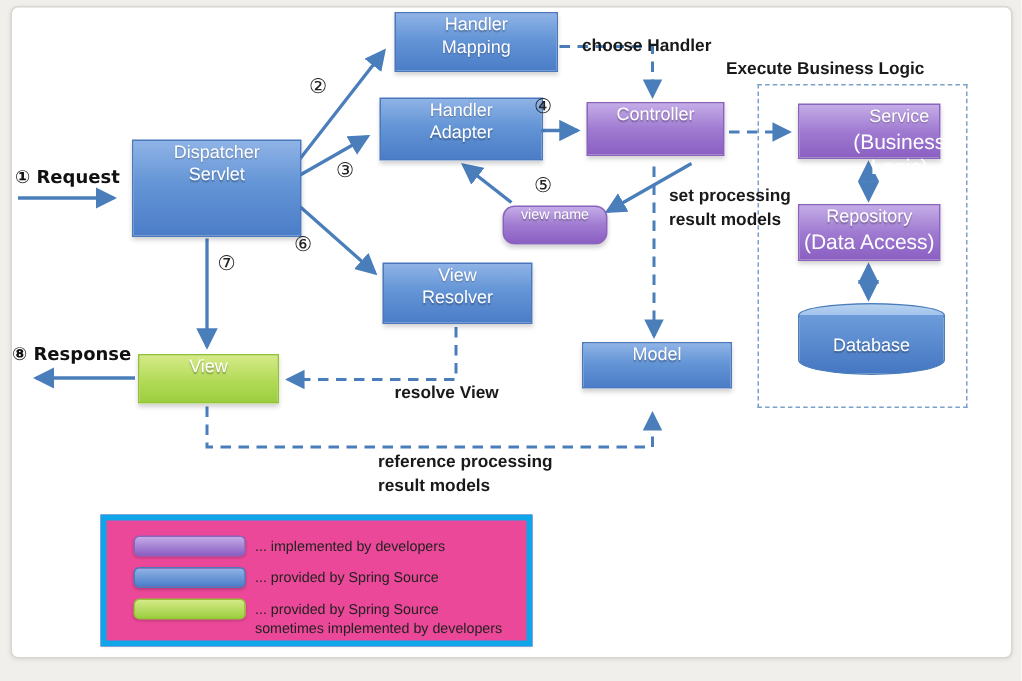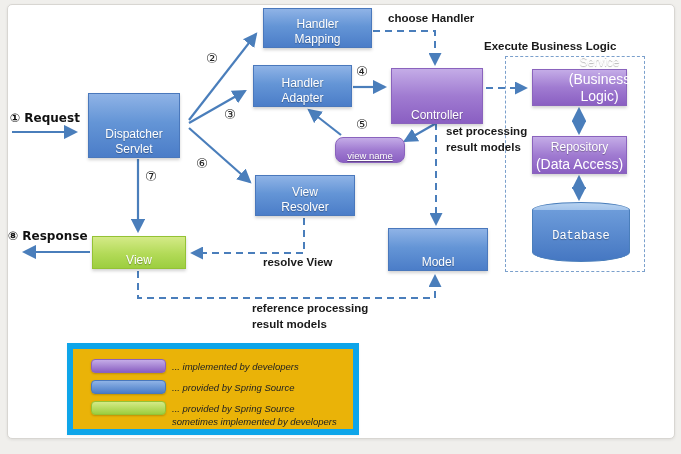--- a/index.html
+++ b/index.html
@@ -7,42 +7,42 @@
     position:relative;width:681px;height:454px;overflow:hidden;
     background:#f0efec;
     font-family:"Liberation Sans",sans-serif;
   }
   .canvas{
     position:absolute;left:7px;top:4px;width:666px;height:433px;
     background:#ffffff;border:1px solid #d8d6d2;border-radius:5px;
     box-shadow:0 1px 3px rgba(0,0,0,.08);
   }
   .node{
-    position:absolute;display:flex;flex-direction:column;align-items:center;justify-content:flex-end;
+    position:absolute;display:flex;flex-direction:column;align-items:center;justify-content:flex-start;
     color:#fff;font-size:12px;text-align:center;line-height:1.25;
     text-shadow:0 1px 1px rgba(0,0,0,.3);
     box-shadow:0 2px 3px rgba(0,0,0,.18);
     box-sizing:border-box;
   }
   .blue{background:linear-gradient(180deg,#8fb3e6 0%,#6why 0%,#6495d6 45%,#4b7dc8 100%);}
   .node.blue{background:linear-gradient(180deg,#8fb3e6 0%,#6495d6 45%,#4b7dc8 100%);border:1px solid #4a78bc;}
   .node.purple{background:linear-gradient(180deg,#c4ace7 0%,#a07bd1 50%,#8a5fc2 100%);border:1px solid #8a63bd;}
   .node.green{background:linear-gradient(180deg,#d4ea87 0%,#b2da57 55%,#9cce40 100%);border:1px solid #94c235;}
   .node .wrapnarrow{display:inline-block;max-width:64px;}
   .node .sub{font-size:14px;line-height:1.2;margin-top:1px;text-shadow:none;}
-  .rounded{border-radius:8px;text-decoration:underline;}
+  .rounded{border-radius:8px;}
   .vname{font-size:9.5px;}
   .dashedbox{position:absolute;border:1px dashed #7ba0cc;background:transparent;}
   .cyl-top{position:absolute;border-radius:50%;background:linear-gradient(180deg,#b7d2f0,#8fb5e6);border:1px solid #4a7ebb;box-sizing:border-box;}
   .cyl-body{position:absolute;background:linear-gradient(180deg,#6d9cda,#4577c2);border:1px solid #4a7ebb;border-top:none;border-radius:0 0 49px 49px / 0 0 10px 10px;box-sizing:border-box;
     display:flex;align-items:center;justify-content:center;color:#fff;font-size:12px;text-shadow:0 1px 1px rgba(0,0,0,.3);}
   .ann{position:absolute;color:#191919;font-size:11.5px;font-weight:600;white-space:pre-line;line-height:1.35;}
   .flowlabel{position:absolute;color:#111;font-size:12px;font-weight:700;font-family:"DejaVu Sans","Liberation Sans",sans-serif;}
   .step{position:absolute;color:#222;font-size:13.5px;font-family:"DejaVu Sans","Liberation Sans",sans-serif;}
-  .legend{position:absolute;left:67px;top:343px;width:280px;height:80px;border:6px solid #0ea5e9;background:#eab308;box-shadow:0 1px 2px rgba(0,0,0,.06);font-style:italic;}
+  .legend{position:absolute;left:67px;top:343px;width:280px;height:80px;border:4px solid #0ea5e9;background:#ec4899;box-shadow:0 1px 2px rgba(0,0,0,.06);}
   .lg-sw{position:absolute;left:18px;width:75px;height:14px;border-radius:4px;box-sizing:border-box;box-shadow:0 1px 2px rgba(0,0,0,.2);}
   .lg-sw.purple{background:linear-gradient(180deg,#c4ace7,#8a5fc2);border:1px solid #8a63bd;}
   .lg-sw.blue{background:linear-gradient(180deg,#8fb3e6,#4b7dc8);border:1px solid #4a78bc;}
   .lg-sw.green{background:linear-gradient(180deg,#d4ea87,#9cce40);border:1px solid #94c235;}
   .lg-label{position:absolute;left:99px;color:#222;font-size:9.5px;line-height:1.35;white-space:pre-line;}
   svg.wires{position:absolute;left:0;top:0;pointer-events:none;}
 </style>
 </head>
 <body>
 
@@ -77,66 +77,66 @@
       <path d="M304,218 V253 H192" marker-end="url(#ah)"></path>
       <path d="M138,271 V298 H435 V276" marker-end="url(#ah)"></path>
     </g>
   </svg>
 
   <div class="dashedbox" style="left:505px;top:56px;width:138px;height:214px;"></div>
 
   <div class="node blue" style="left:263px;top:8px;width:109px;height:40px;">
     <span class="wrapnarrow">Handler Mapping</span>
   </div>
-  <div class="node blue" style="left:253px;top:65px;width:99px;height:42px;">
+  <div class="node blue" style="left:253px;top:65px;width:109px;height:42px;">
     <span class="wrapnarrow">Handler Adapter</span>
   </div>
-  <div class="node blue" style="left:88px;top:93px;width:92px;height:65px;">
+  <div class="node blue" style="left:88px;top:93px;width:113px;height:65px;">
     <span class="wrapnarrow">Dispatcher Servlet</span>
   </div>
   <div class="node blue" style="left:255px;top:175px;width:100px;height:41px;">
     <span class="wrapnarrow">View Resolver</span>
   </div>
-  <div class="node blue" style="left:388px;top:228px;width:100px;height:43px;">
+  <div class="node blue" style="left:388px;top:228px;width:100px;height:31px;">
     <span>Model</span>
   </div>
-  <div class="node purple" style="left:391px;top:68px;width:92px;height:56px;">
+  <div class="node purple" style="left:391px;top:68px;width:92px;height:36px;">
     <span>Controller</span>
   </div>
   <div class="node purple rounded vname" style="left:335px;top:137px;width:70px;height:26px;">
     <span>view name</span>
   </div>
   <div class="node purple" style="left:532px;top:69px;width:95px;height:37px;padding-left:40px;">
     <span>Service</span>
     <span class="sub">(Business Logic)</span>
   </div>
   <div class="node purple" style="left:532px;top:136px;width:95px;height:38px;">
     <span>Repository</span>
     <span class="sub">(Data Access)</span>
   </div>
   <div class="node green" style="left:92px;top:236px;width:94px;height:33px;">
     <span>View</span>
   </div>
 
   <div class="cyl-top" style="left:532px;top:202px;width:98px;height:16px;"></div>
-  <div class="cyl-body" style="left:532px;top:210px;width:98px;height:52px;font-family:Liberation Mono, monospace;">
+  <div class="cyl-body" style="left:532px;top:210px;width:98px;height:40px;">
     <span>Database</span>
   </div>
 
   <div class="flowlabel" style="left:10px;top:111px;">① Request</div>
   <div class="flowlabel" style="left:8px;top:229px;">⑧ Response</div>
 
   <div class="step" style="left:206px;top:50px;">②</div>
   <div class="step" style="left:224px;top:106px;">③</div>
   <div class="step" style="left:356px;top:63px;">④</div>
   <div class="step" style="left:356px;top:116px;">⑤</div>
   <div class="step" style="left:196px;top:155px;">⑥</div>
   <div class="step" style="left:145px;top:168px;">⑦</div>
 
-  <div class="ann" style="left:388px;top:11px;">choose Handler</div>
+  <div class="ann" style="left:388px;top:24px;">choose Handler</div>
   <div class="ann" style="left:484px;top:39px;">Execute Business Logic</div>
   <div class="ann" style="left:446px;top:124px;">set processing
 result models</div>
   <div class="ann" style="left:263px;top:255px;">resolve View</div>
   <div class="ann" style="left:252px;top:301px;">reference processing
 result models</div>
 
   <div class="legend">
     <div class="lg-sw purple" style="top:10px;"></div>
     <div class="lg-label" style="top:12px;">... implemented by developers</div>

